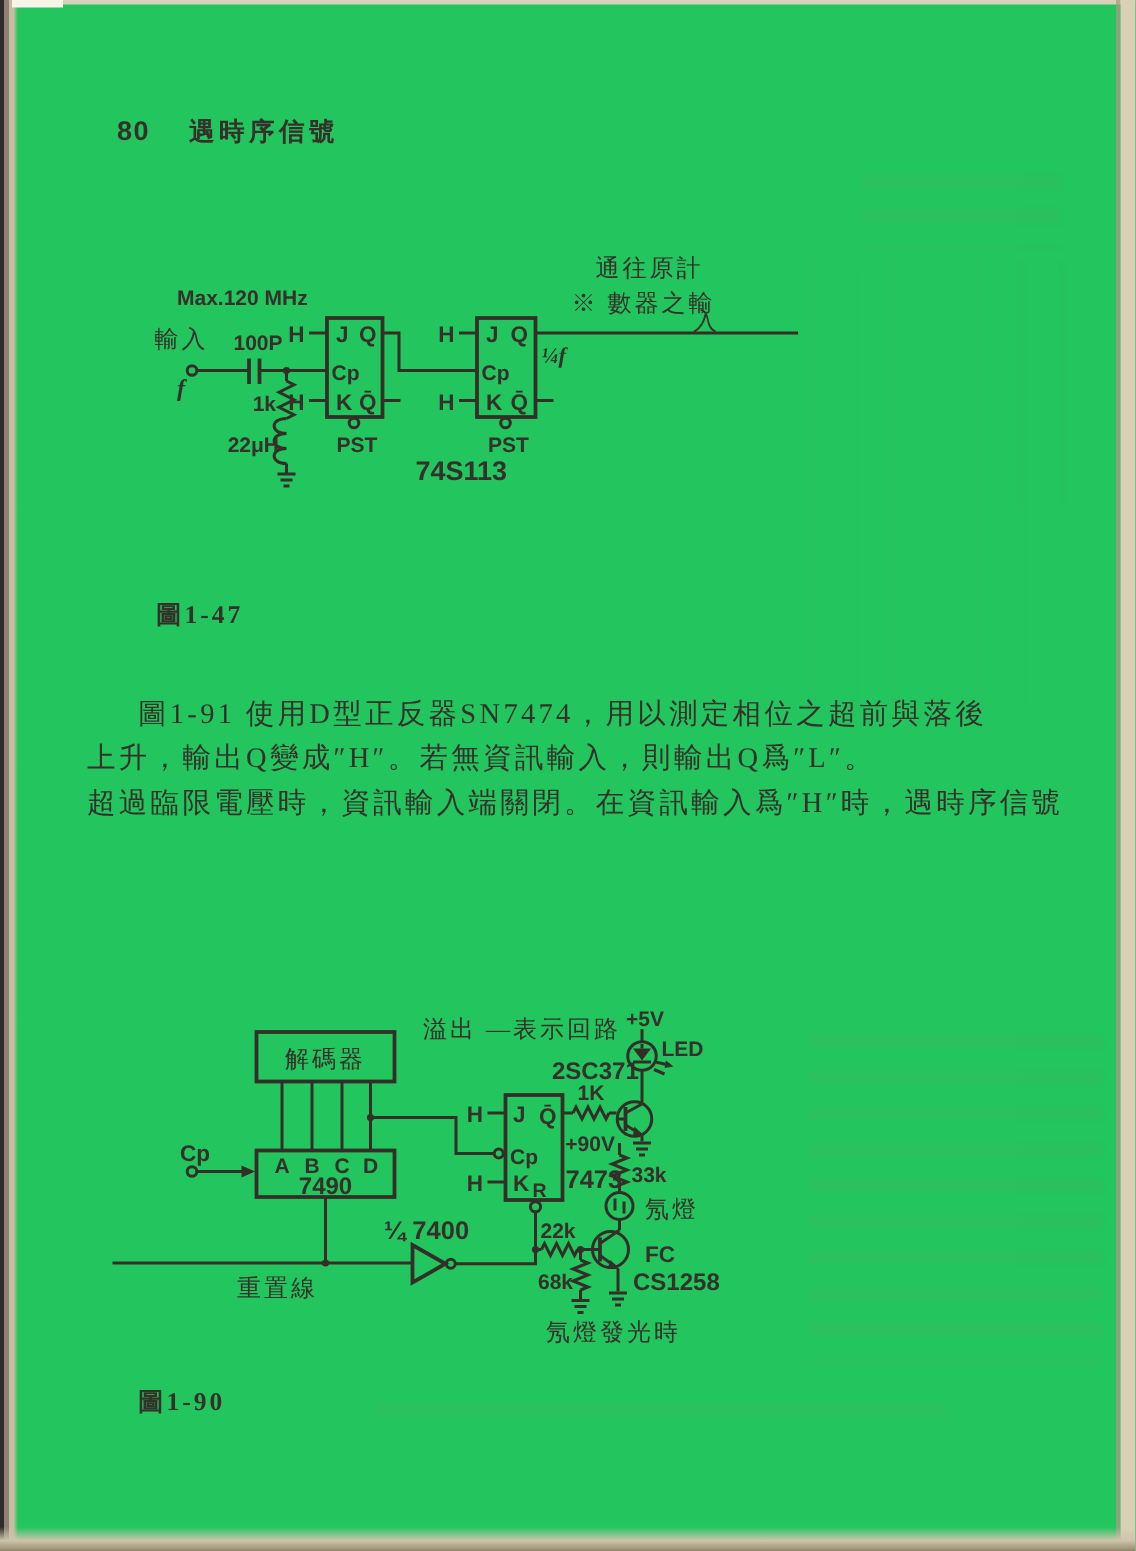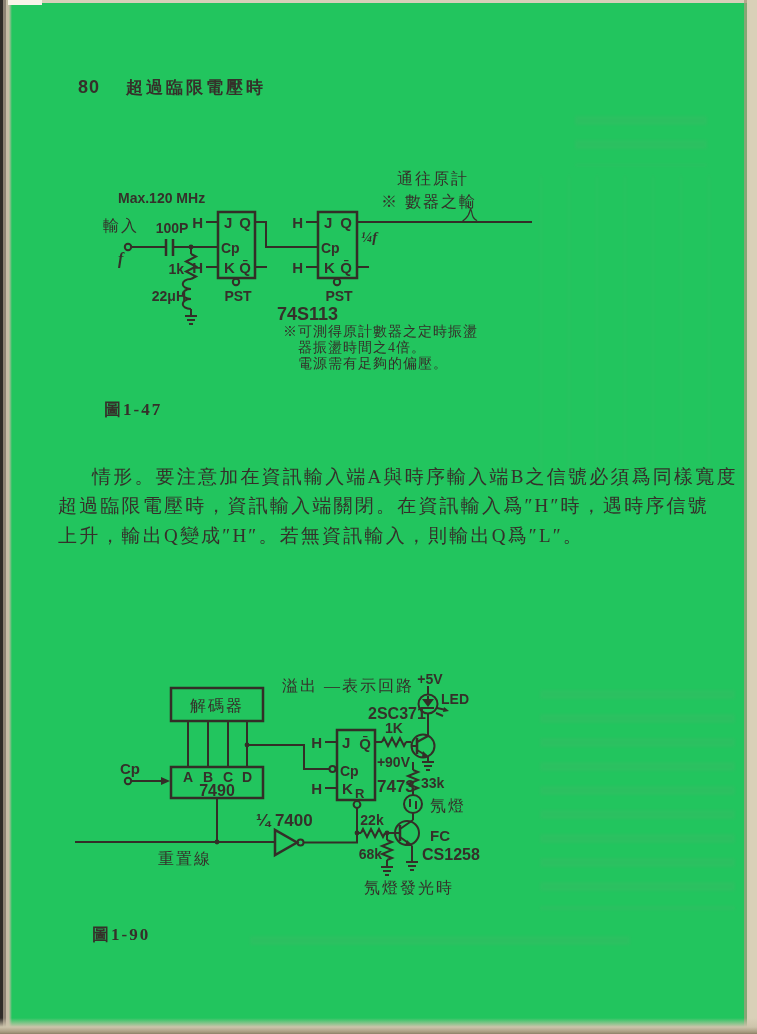--- a/index.html
+++ b/index.html
@@ -49,21 +49,21 @@
 
 <div class="page">
 
   <div class="smudge sm-rows" style="left:575px;top:116px;width:132px;height:50px;"></div>
   <div class="smudge sm-cols" style="left:540px;top:175px;width:180px;height:300px;"></div>
   <div class="smudge sm-rows" style="left:540px;top:690px;width:195px;height:220px;"></div>
   <div class="smudge sm-rows" style="left:250px;top:936px;width:380px;height:24px;"></div>
 
   <div class="header">
     <span class="pagenum">80</span>
-    <span class="booktitle">超過臨限電壓時</span>
+    <span class="booktitle">遇時序信號</span>
   </div>
 
   <svg width="757" height="1034" viewBox="0 0 757 1034">
 
     <g>
       <text class="lbl" x="118" y="203" font-size="14">Max.120 MHz</text>
 
       <text class="cjk" x="103" y="231" font-size="16">輸入</text>
       <circle class="openc" cx="128" cy="247" r="3.2"></circle>
       <text class="it" x="118" y="264" font-size="16" font-weight="700">f</text>
@@ -246,32 +246,27 @@
       <circle class="dot" cx="217" cy="842" r="2.4"></circle>
       <line class="wire" x1="75" y1="842" x2="275" y2="842"></line>
       <text class="cjk" x="158" y="864" font-size="16">重置線</text>
       <path class="wire-th" d="M275,830 L275,855 L297,842.5 Z"></path>
       <circle class="openc" cx="300.5" cy="842.5" r="3"></circle>
       <text class="lbl" x="256" y="826" font-size="17">¼ 7400</text>
       <path class="wire" d="M303.5,842.5 L357,842.5 L357,808"></path>
     </g>
   </svg>
 
-  <div class="fignote">
-    <div>※可測得原計數器之定時振盪</div>
-    <div class="ind">器振盪時間之4倍。</div>
-    <div class="ind">電源需有足夠的偏壓。</div>
-  </div>
 
   <div class="caption cap89">圖1-47</div>
 
   <div class="para">
-    <div class="para-line">情形。要注意加在資訊輸入端A與時序輸入端B之信號必須爲同樣寬度</div>
+    <div class="para-line">圖1-91 使用D型正反器SN7474，用以測定相位之超前與落後</div>
+    <div class="para-line">上升，輸出Q變成″H″。若無資訊輸入，則輸出Q爲″L″。</div>
     <div class="para-line">超過臨限電壓時，資訊輸入端關閉。在資訊輸入爲″H″時，遇時序信號</div>
-    <div class="para-line">上升，輸出Q變成″H″。若無資訊輸入，則輸出Q爲″L″。</div>
   </div>
 
   <div class="caption cap90">圖1-90</div>
 
   <div class="edge-top"></div>
   <div class="edge-left"></div>
   <div class="edge-right-line"></div>
   <div class="edge-right-strip"></div>
   <div class="edge-bottom"></div>
   <div class="speck"></div>

